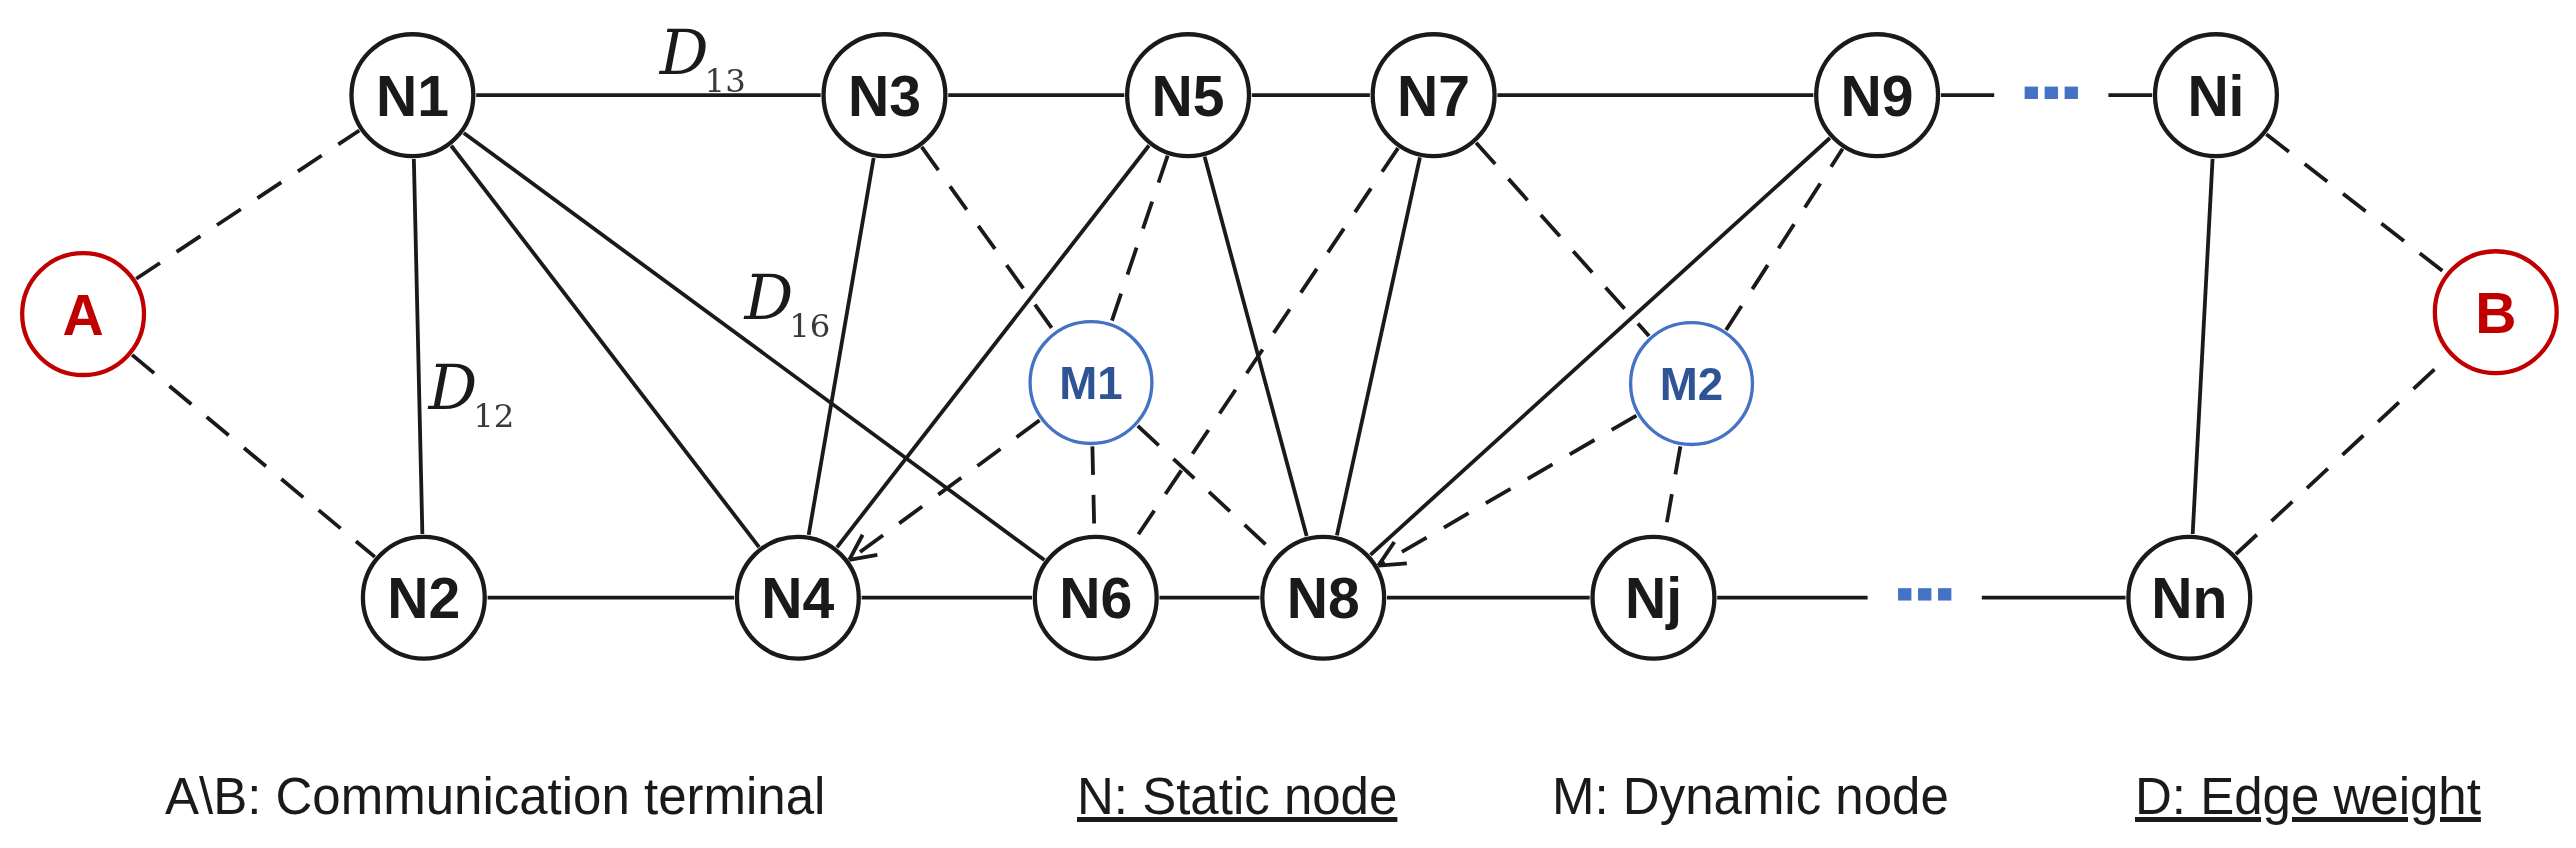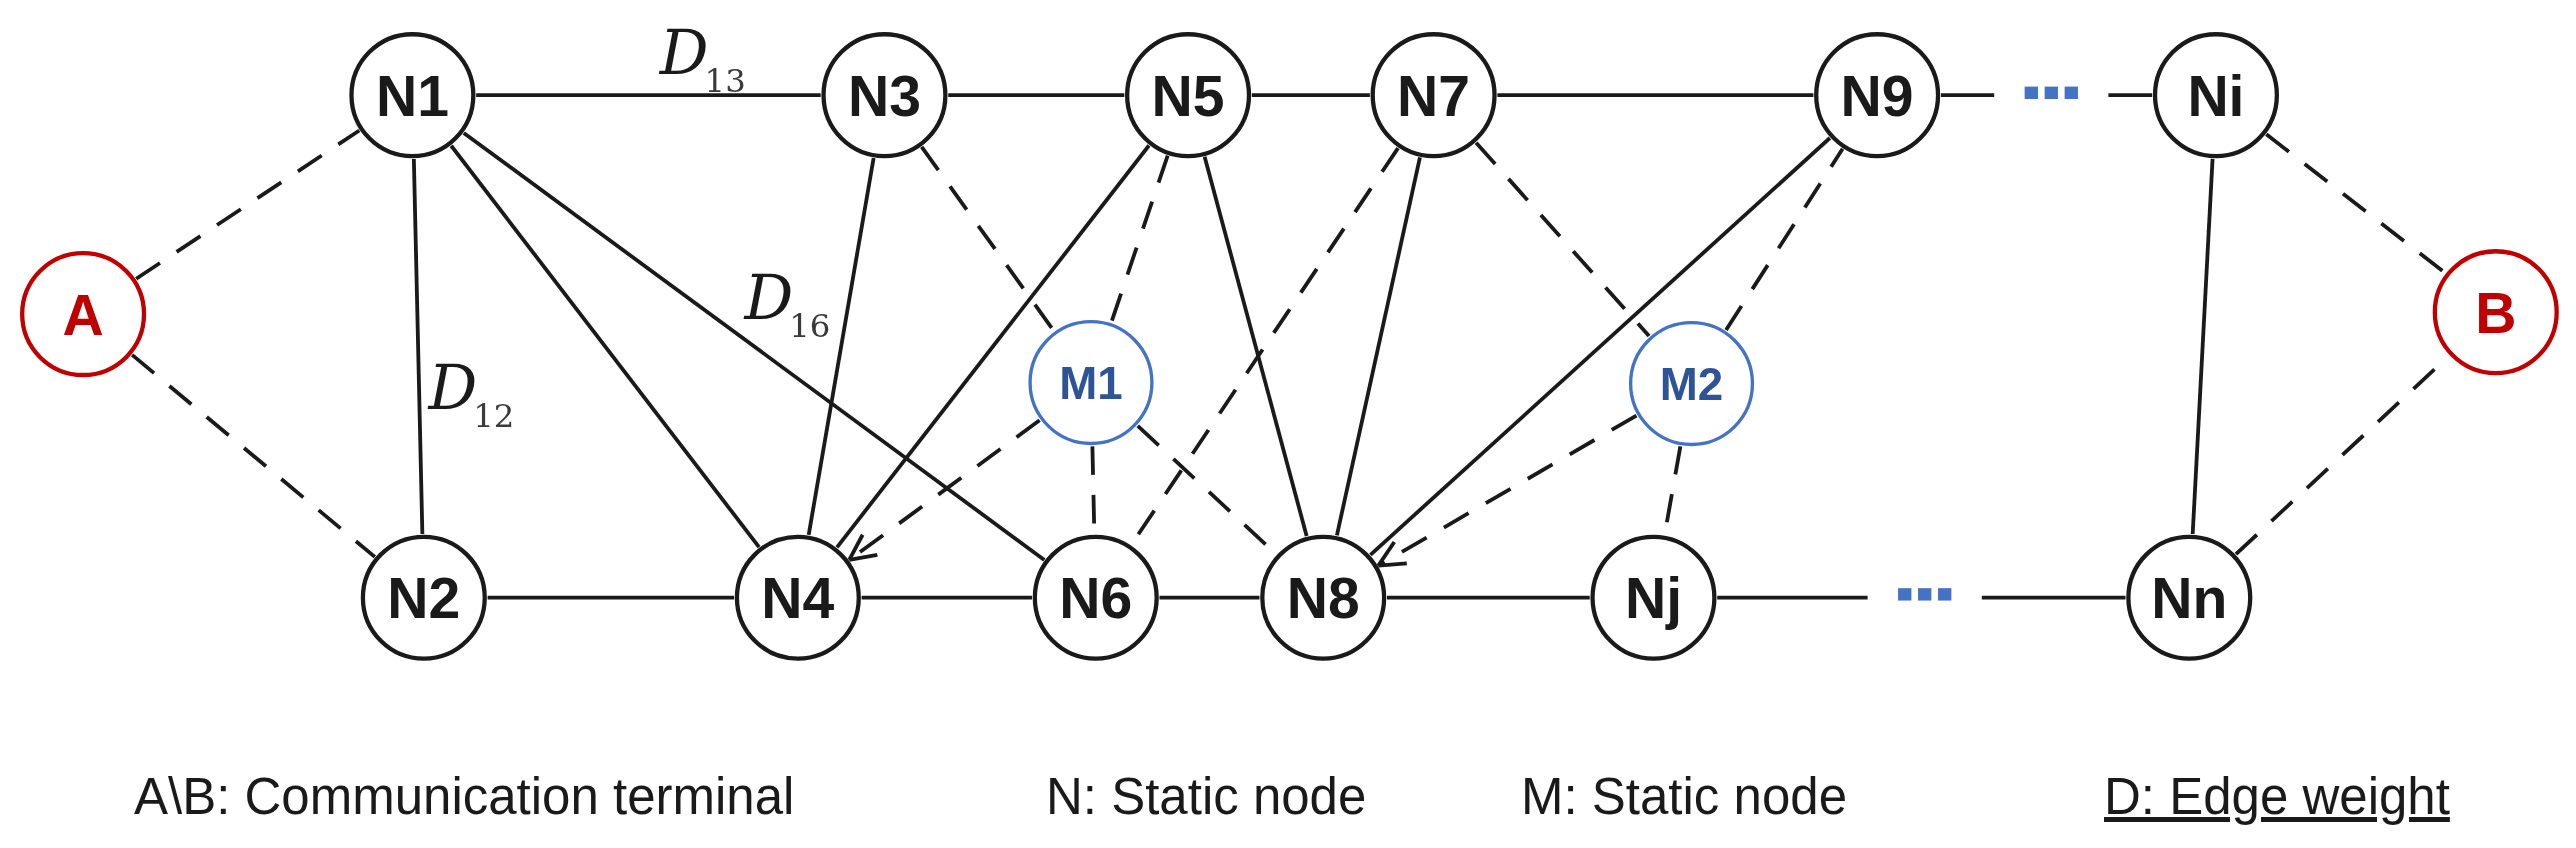--- a/index.html
+++ b/index.html
@@ -27,20 +27,21 @@
     width: 2576px;
     height: 67px;
   }
   .legend-item {
     position: absolute;
     top: 0;
     font-family: "Liberation Sans", sans-serif;
     font-size: 51px;
     color: #1a1a1a;
     white-space: nowrap;
+    margin-left: 31px;
   }
 </style>
 </head>
 <body>
 
 <div id="stage">
   <svg id="diagram-svg" width="2576" height="848" viewBox="0 0 2706 891" xmlns="http://www.w3.org/2000/svg">
     <g id="edges-layer">
         <line x1="500" y1="100" x2="862" y2="100" stroke="#1a1a1a" stroke-width="4" stroke-linecap="butt"></line>
         <line x1="996" y1="100" x2="1181" y2="100" stroke="#1a1a1a" stroke-width="4" stroke-linecap="butt"></line>
@@ -167,18 +168,18 @@
         </g>
         <g>
           <text x="782" y="335" font-size="64" font-style="italic" fill="#1a1a1a" font-family="&quot;DejaVu Serif&quot;, serif">D</text>
           <text x="829" y="354" font-size="34" fill="#3a3a3a" font-family="&quot;DejaVu Serif&quot;, serif">16</text>
         </g>
       </g>
   </svg>
 
   <div id="legend">
     <span class="legend-item" style="left: 134px;">A\B: Communication terminal</span>
-    <span class="legend-item" style="left: 1046px;">N: Static node</span>
-    <span class="legend-item" style="left: 1521px;">M: Static node</span>
+    <span class="legend-item" style="left: 1046px; text-decoration: underline;">N: Static node</span>
+    <span class="legend-item" style="left: 1521px;">M: Dynamic node</span>
     <span class="legend-item" style="left: 2104px; text-decoration: underline;">D: Edge weight</span>
   </div>
 </div>
 
 
 </body></html>

